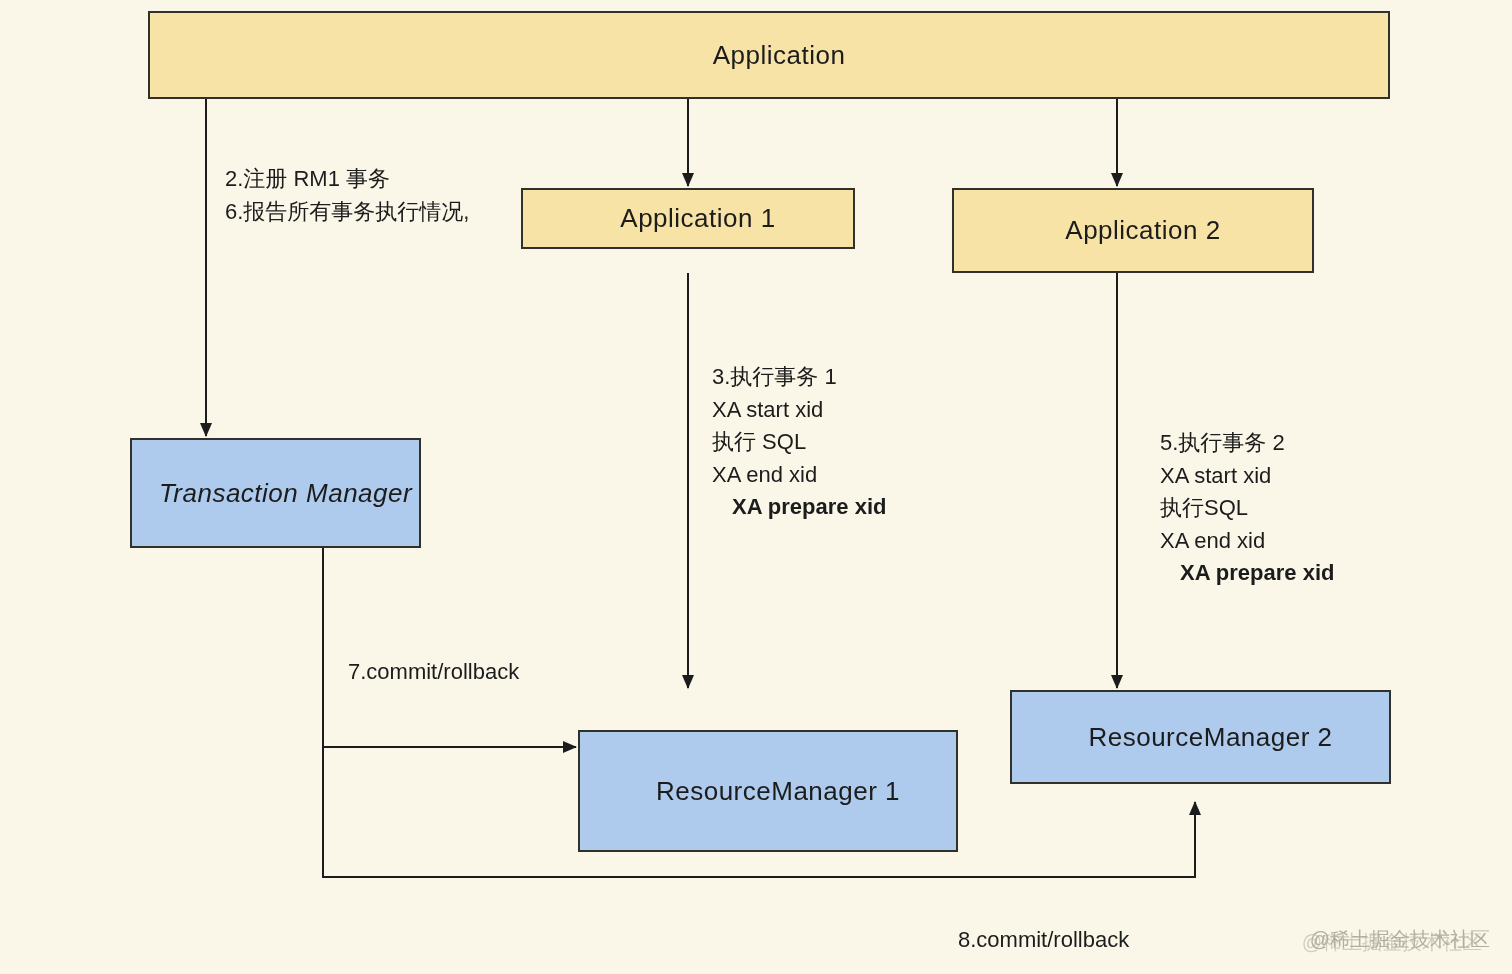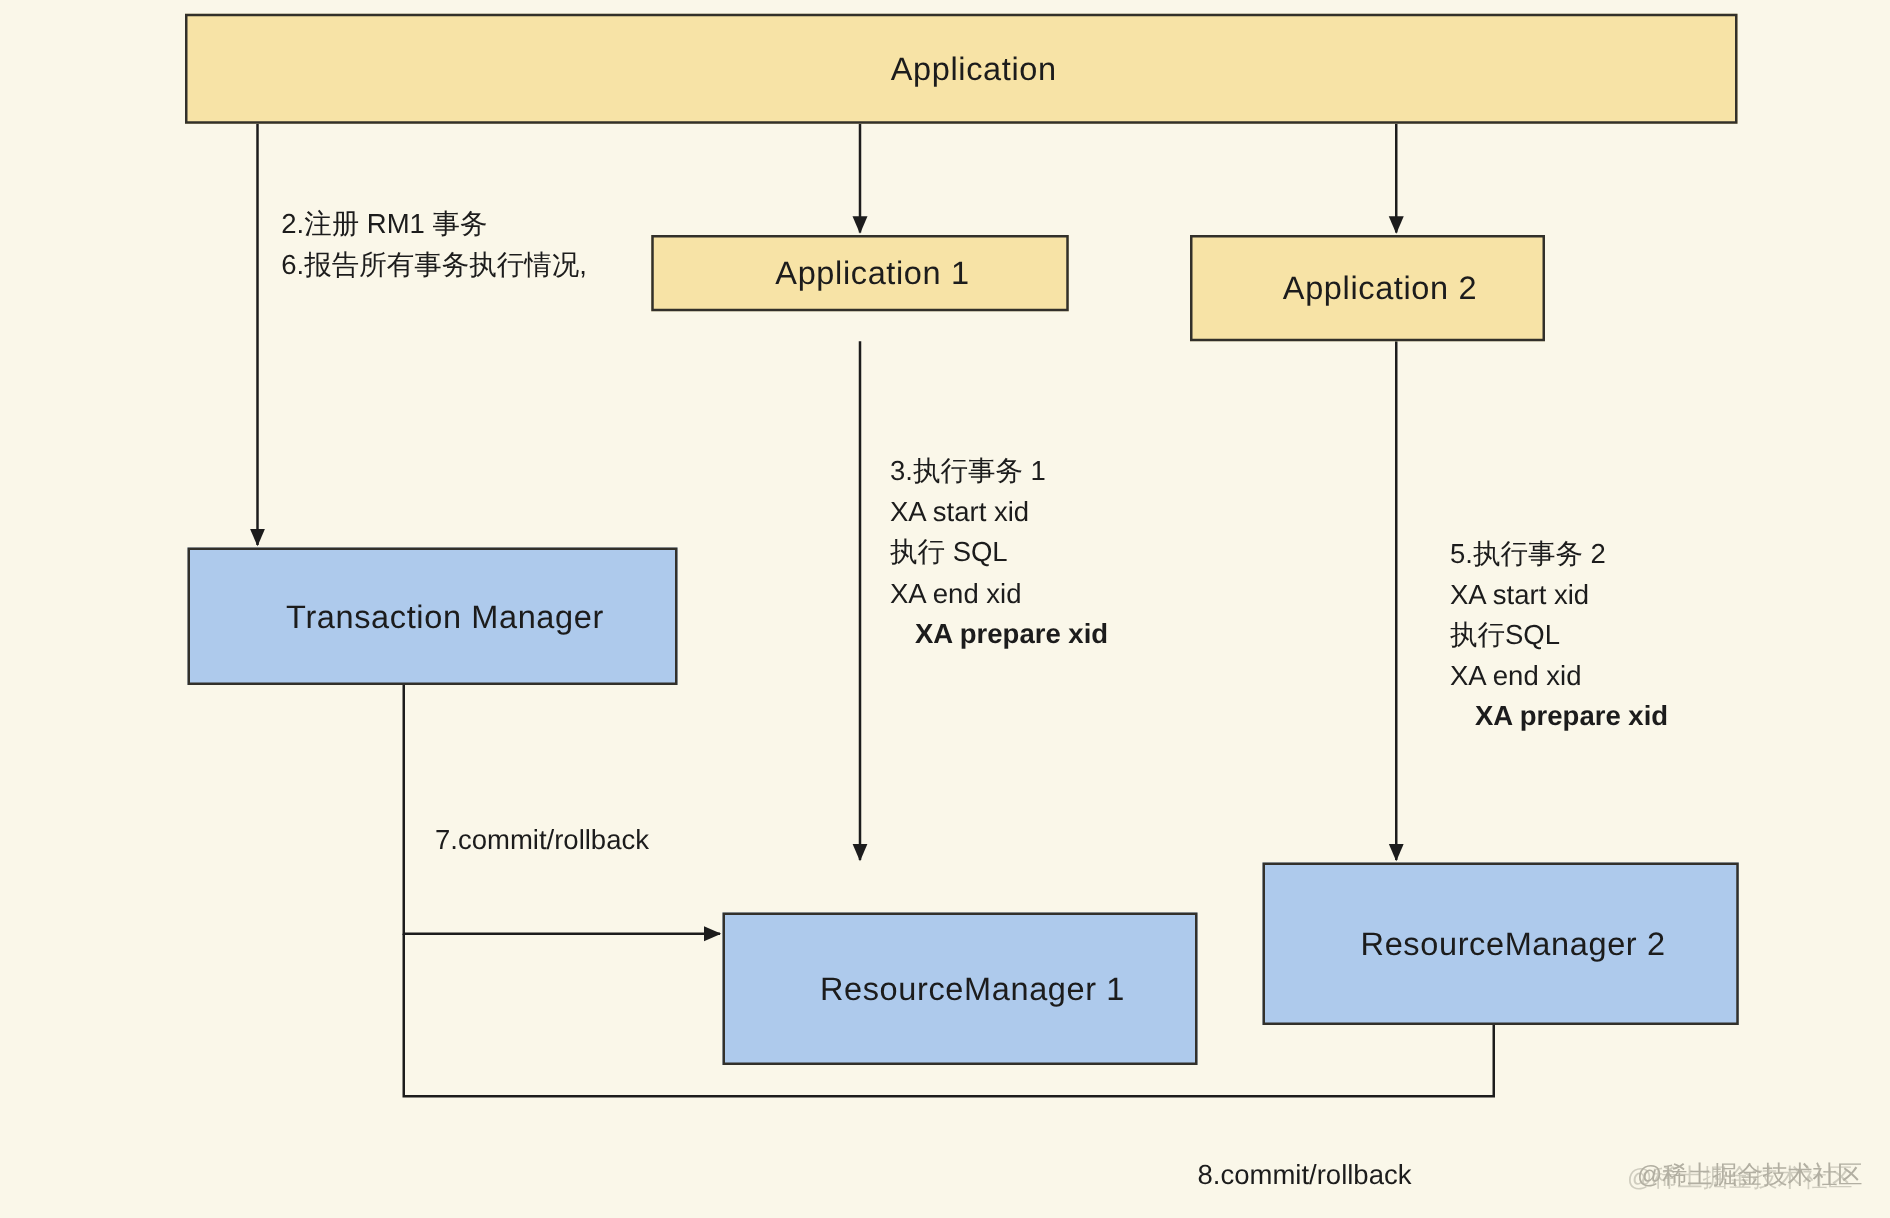--- a/index.html
+++ b/index.html
@@ -31,24 +31,24 @@
     font-size: 26px;
     letter-spacing: 0.5px;
     color: var(--text);
     padding-left: 20px;
   }
   .node.yellow { background: var(--node-yellow); }
   .node.blue  { background: var(--node-blue); }
 
   #node-application        { left: 148px; top: 11px;  width: 1242px; height: 88px; }
   #node-application1       { left: 521px; top: 188px; width: 334px;  height: 61px; }
-  #node-application2       { left: 952px; top: 188px; width: 284px;  height: 85px; }
-  #node-transaction-manager{ left: 150px; top: 438px; width: 392px;  height: 110px; }
+  #node-application2       { left: 952px; top: 188px; width: 362px;  height: 85px; }
+  #node-transaction-manager{ left: 130px; top: 438px; width: 291px;  height: 110px; font-style: italic; }
   #node-resource-manager1  { left: 578px; top: 690px; width: 380px;  height: 122px; margin-top: 40px; }
-  #node-resource-manager2  { left: 1010px; top: 690px; width: 381px; height: 130px; }
+  #node-resource-manager2  { left: 1010px; top: 690px; width: 381px; height: 94px; }
 
   .anno {
     position: absolute;
     font-size: 22px;
     line-height: 33px;
     white-space: nowrap;
     color: var(--text);
   }
   .anno .line { display: block; }
   .anno .line.bold { font-weight: bold; margin-left: 20px; }

